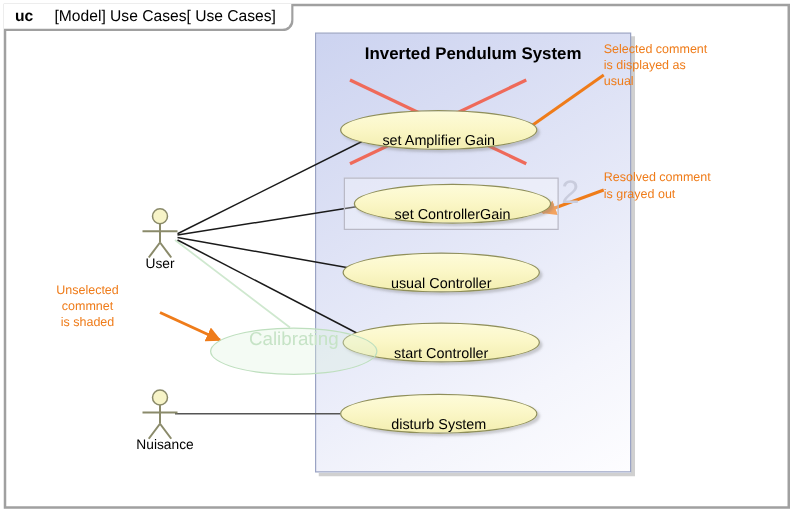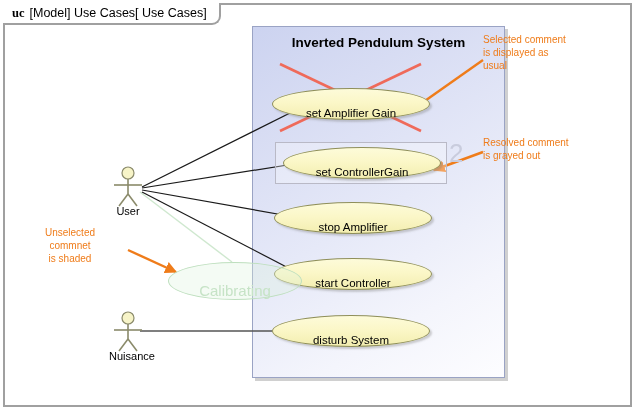--- a/index.html
+++ b/index.html
@@ -42,22 +42,21 @@
     display: flex;
     align-items: center;
     font-size: 12.5px;
     color: #000000;
     white-space: nowrap;
     box-sizing: border-box;
     border-bottom-right-radius: 9px;
   }
   #diagram-tab .kw {
     font-weight: bold;
-    margin-right: 5px;
-    font-family: Liberation Serif, serif;
+    margin-right: 17px;
   }
   
   #system-box {
     position: absolute;
     left: 220px;
     top: 26px;
     width: 253px;
     height: 352px;
     border: 1px solid #9aa3c4;
     background: linear-gradient(150deg, #ccd3f0 0%, #d7dcf3 22%, #e6e9f8 52%, #f4f5fc 78%, #fdfdff 100%);
@@ -113,21 +112,21 @@
   #calibrating {
     position: absolute;
     left: 168px;
     top: 262px;
     width: 134px;
     height: 38px;
     border: 1px solid #bedfbe;
     border-radius: 50%;
     background: rgba(222,242,222,0.33);
     display: flex;
-    align-items: flex-end;
+    align-items: flex-start;
     justify-content: center;
     font-size: 15px;
     color: #c6e3c6;
     box-sizing: border-box;
   }
   
   .actor-label {
     position: absolute;
     text-align: center;
     font-size: 11px;
@@ -230,21 +229,21 @@
 
   <div class="usecase" style="left:272px; top:88px; width:158px; height:32px;">
     <span>set Amplifier Gain</span>
   </div>
 
   <div class="usecase" style="left:283px; top:147px; width:158px; height:32px;">
     <span>set ControllerGain</span>
   </div>
 
   <div class="usecase" style="left:274px; top:202px; width:158px; height:32px;">
-    <span>stop Amplifier</span>
+    <span>usual Controller</span>
   </div>
 
   <div class="usecase" style="left:274px; top:258px; width:158px; height:32px;">
     <span>start Controller</span>
   </div>
 
   <div class="usecase" style="left:272px; top:315px; width:158px; height:32px;">
     <span>disturb System</span>
   </div>
 

